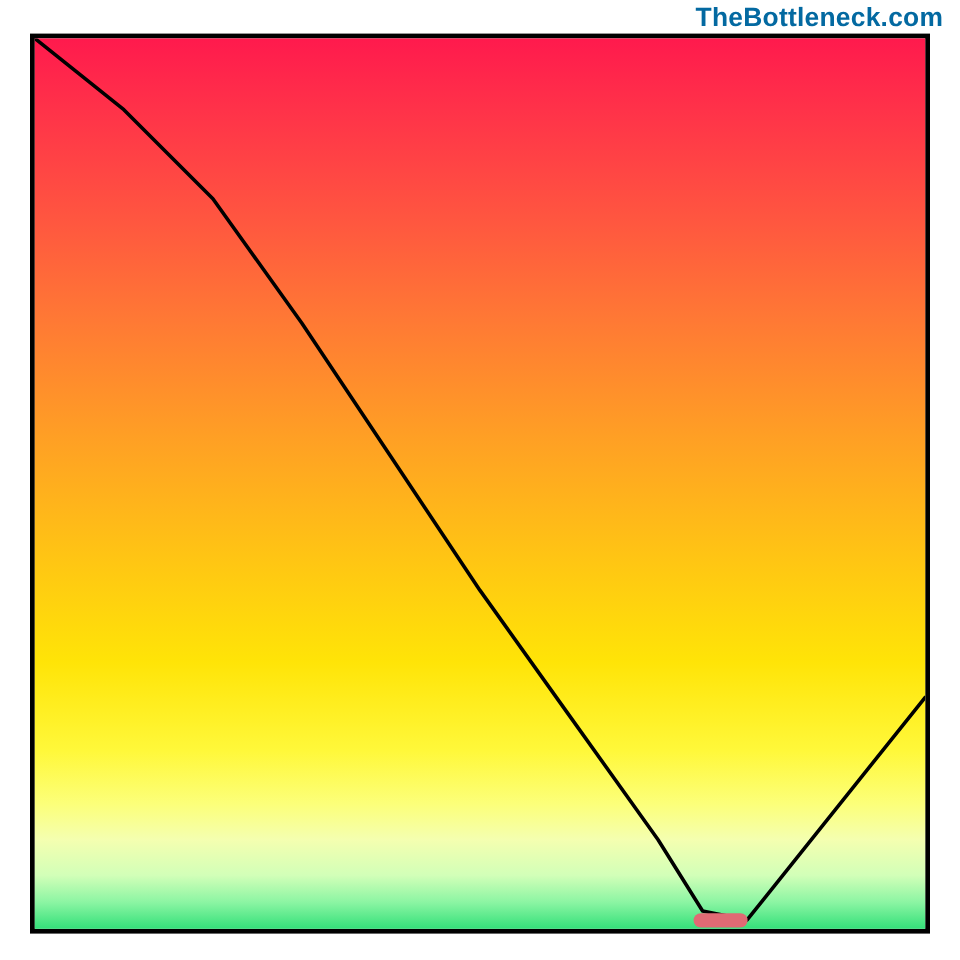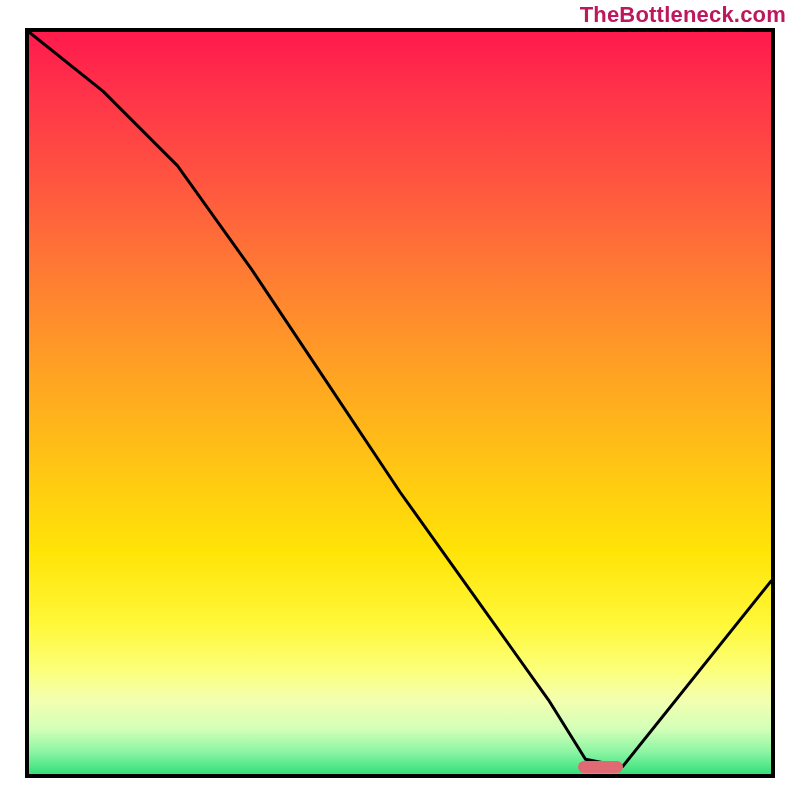--- a/index.html
+++ b/index.html
@@ -14,21 +14,21 @@
     position: relative;
     width: 800px;
     height: 800px;
   }
   .watermark {
     position: absolute;
     top: 2px;
     right: 14px;
     font-size: 22px;
     font-weight: 600;
-    color: #be185d;
+    color: #0369a1;
     letter-spacing: 0.2px;
   }
   .frame {
     position: absolute;
     left: 25px;
     top: 28px;
     width: 750px;
     height: 750px;
     box-sizing: border-box;
     border: 4px solid #000;

